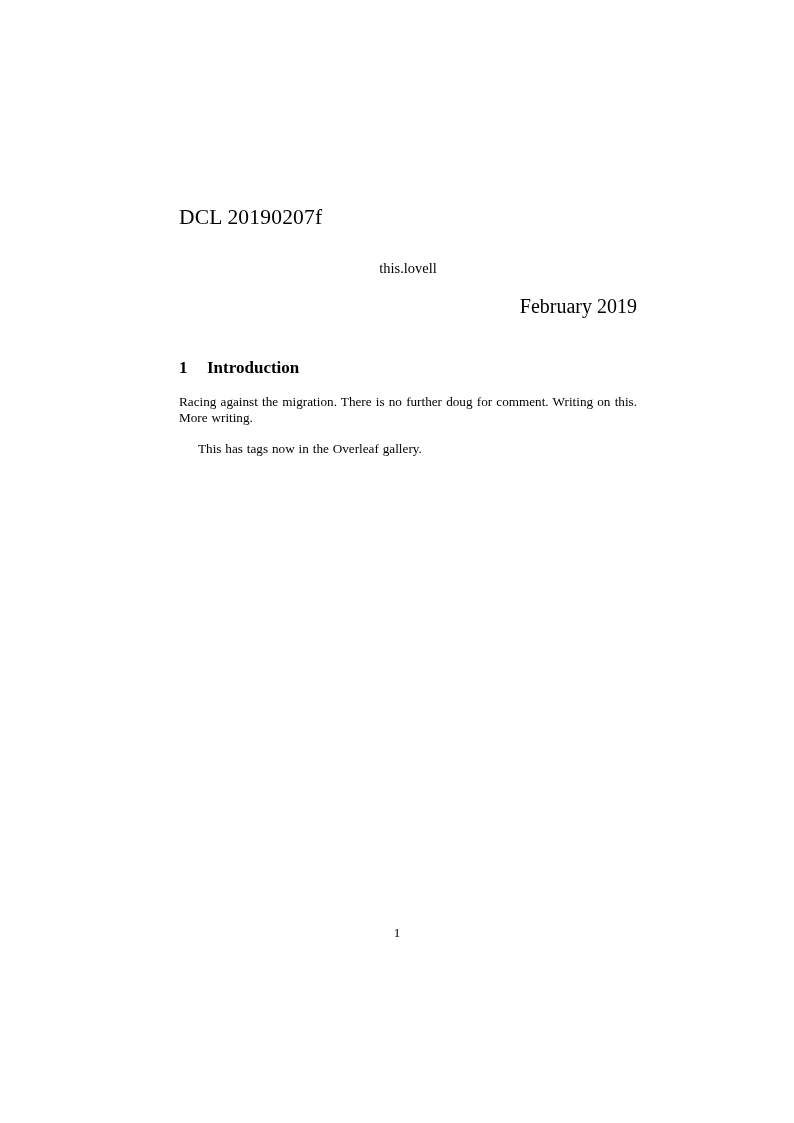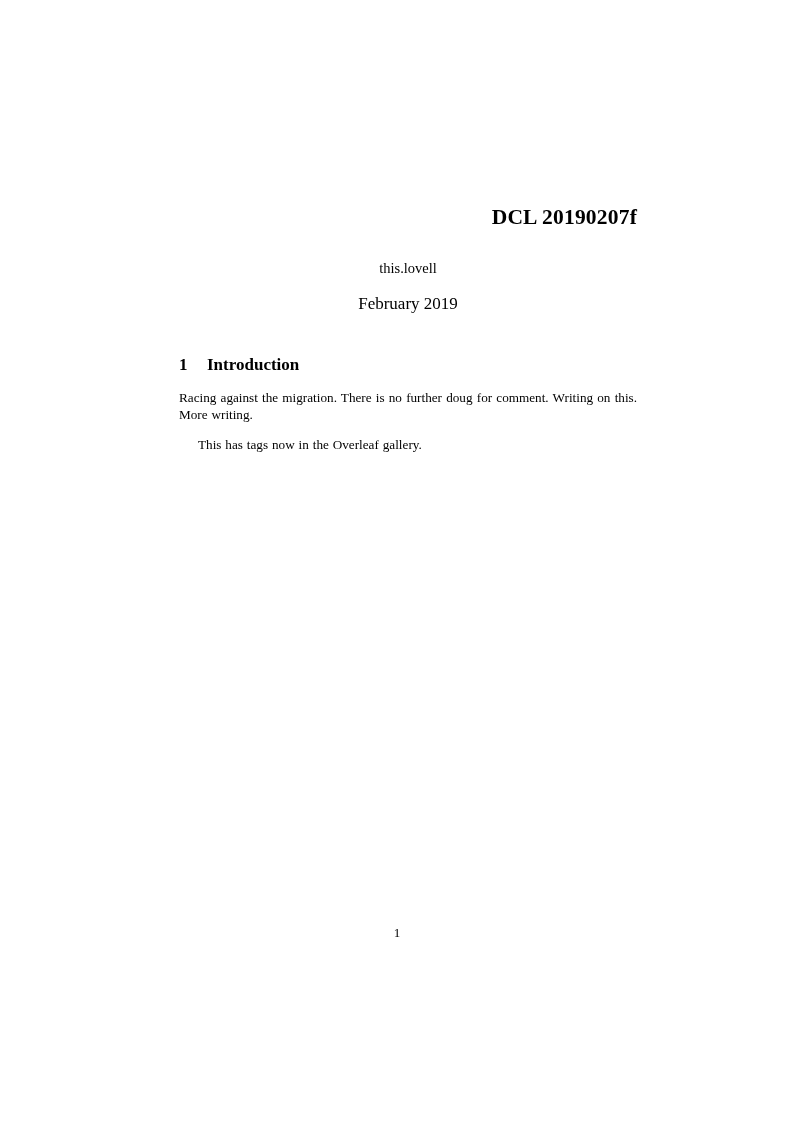--- a/index.html
+++ b/index.html
@@ -23,35 +23,35 @@
     background: #ffffff;
   }
   .content {
     position: absolute;
     left: 179px;
     top: 205px;
     width: 458px;
   }
   .doc-title {
     font-size: 21.5px;
-    text-align: right;
+    text-align: left;
     letter-spacing: 0.2px;
     margin: 0 0 2px 0;
-    font-weight: bold;
+    font-weight: normal;
     line-height: 1.2;
   }
   .doc-author {
     font-size: 14.5px;
     text-align: center;
     margin-top: 29px;
     line-height: 1.2;
   }
   .doc-date {
-    font-size: 17px;
-    text-align: center;
+    font-size: 20px;
+    text-align: right;
     margin-top: 17px;
     line-height: 1.2;
   }
   .section-head {
     margin-top: 40px;
     font-size: 17px;
     font-weight: bold;
     line-height: 1.2;
     display: flex;
     align-items: baseline;

